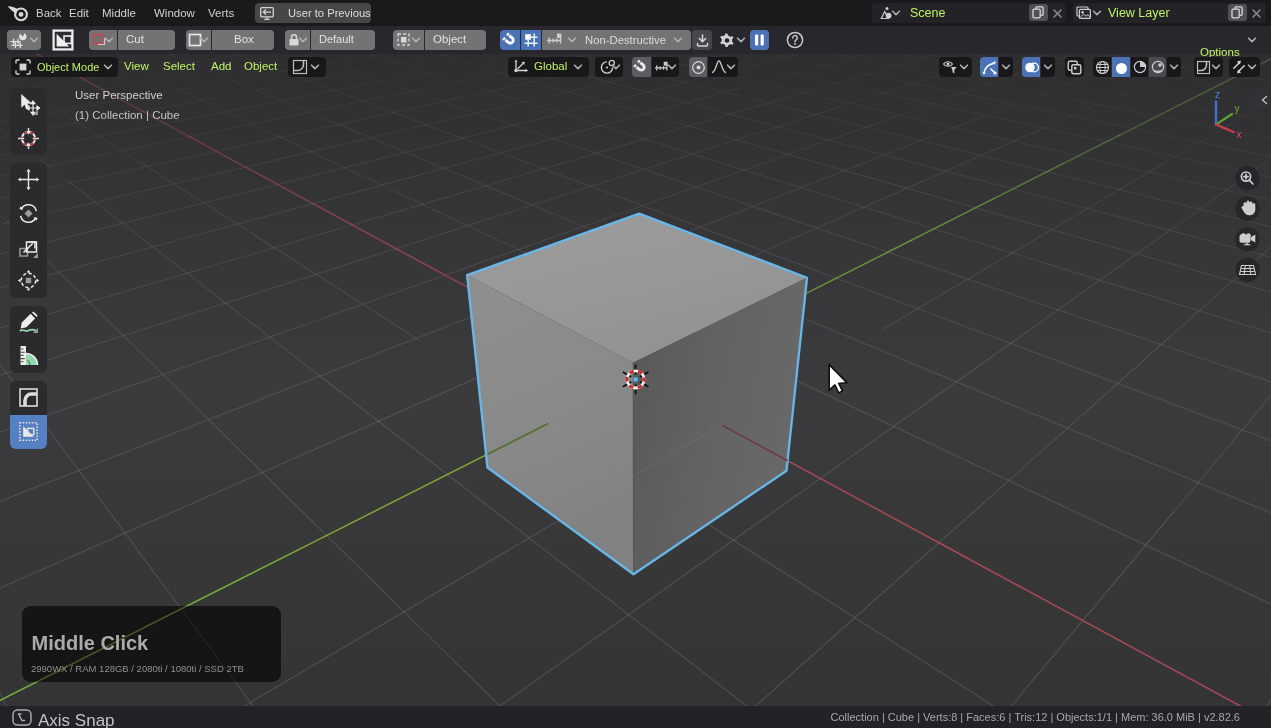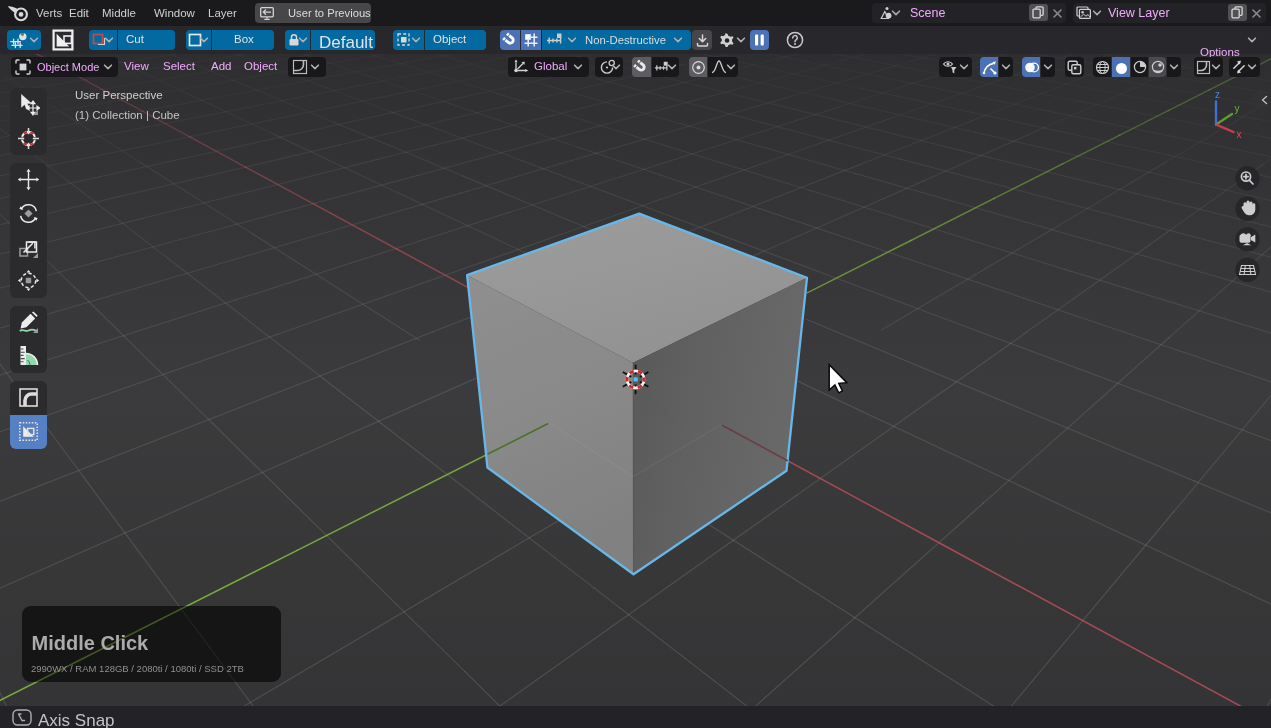--- a/index.html
+++ b/index.html
@@ -1,24 +1,24 @@
 <!DOCTYPE html>
 <html><head><meta charset="utf-8"><style>
 *{margin:0;padding:0;box-sizing:border-box}
 html,body{width:1271px;height:728px;overflow:hidden;background:#2f2f30;
  font-family:"Liberation Sans",sans-serif;-webkit-font-smoothing:antialiased}
 #row1{position:absolute;left:0;top:0;width:1271px;height:26px;background:#1a1a1d;color:#d0d0d0;font-size:11.5px}
 #row2{position:absolute;left:0;top:26px;width:1271px;height:28px;background:#28282c;color:#d8d8d8;font-size:11.5px}
 #row3{position:absolute;left:0;top:54px;width:1271px;height:26px;background:transparent;color:#dadada;font-size:11.5px}
 #status{position:absolute;left:0;top:706px;width:1271px;height:22px;background:#232327;color:#b9b9b9;font-size:12px}
 .menu{position:absolute;top:0;height:26px;line-height:26px}
-.w{position:absolute;background:#0369a1;border-radius:4px;height:20px}
+.w{position:absolute;background:#737373;border-radius:4px;height:20px}
 .wl{border-top-right-radius:0;border-bottom-right-radius:0}
 .wr{border-top-left-radius:0;border-bottom-left-radius:0}
-.lbl{position:absolute;color:#f0abfc;font-size:11.5px;white-space:nowrap}
+.lbl{position:absolute;color:#bef264;font-size:11.5px;white-space:nowrap}
 svg{display:block}
 </style></head><body>
 <svg width="1271" height="652" style="position:absolute;left:0;top:54px" viewBox="0 0 1271 652">
 <defs>
 <linearGradient id="bgg" x1="0" y1="0" x2="0" y2="1">
  <stop offset="0" stop-color="#2e2e30"></stop>
         <stop offset="0.28" stop-color="#363638"></stop>
  <stop offset="0.52" stop-color="#3b3b3d"></stop>
         <stop offset="0.8" stop-color="#373738"></stop>
  <stop offset="1" stop-color="#343436"></stop>
@@ -664,25 +664,25 @@
 <g transform="translate(828.7,310.2)">
       <path d="M0.5 0.5 L0.5 25.9 L6.2 20.7 L10.0 28.6 L13.7 26.7 L10.1 19.1 L18.1 18.5 Z" fill="#fdfdfd" stroke="#0a0a0a" stroke-width="1.5" stroke-linejoin="miter"></path>
     </g>
 </svg>
 <div id="row1">
 <svg width="22" height="18" style="position:absolute;left:7px;top:4px" viewBox="0 0 22 18">
 <circle cx="14" cy="10.4" r="5.9" fill="none" stroke="#d8d8d8" stroke-width="2.1"></circle>
 <circle cx="14" cy="10.4" r="2.4" fill="#d8d8d8"></circle>
 <path d="M10.2 4.8 C7.2 3.0 3.0 1.9 0.8 2.3 C1.9 4.2 5.0 7.0 7.9 8.7 L9.5 9.6 C9.9 7.8 10.2 6.4 10.2 4.8 Z" fill="#d8d8d8"></path>
 </svg>
-<div class="menu" style="left:36px">Verts</div>
+<div class="menu" style="left:36px">Back</div>
 <div class="menu" style="left:69px">Edit</div>
 <div class="menu" style="left:102px">Middle</div>
 <div class="menu" style="left:154px">Window</div>
-<div class="menu" style="left:208px">Layer</div>
+<div class="menu" style="left:208px">Verts</div>
 <div style="position:absolute;left:255px;top:3px;width:116px;height:20px;background:#47474a;border-radius:4px;color:#dcdcdc;font-size:11.5px;line-height:20px;white-space:nowrap">
 <svg width="14" height="13" style="position:absolute;left:5px;top:3.5px" viewBox="0 0 14 13">
 <rect x="0.7" y="0.7" width="12.6" height="9.2" rx="1.1" fill="none" stroke="#d5d5d5" stroke-width="1.3"></rect>
 <path d="M11 5.1 H3.4 m2.6 -2.6 L3.3 5.1 l2.7 2.6" stroke="#d5d5d5" stroke-width="1.25" fill="none"></path>
 <path d="M7 9.9 v1.7 m-2.7 0.8 h5.4" stroke="#d5d5d5" stroke-width="1.3" fill="none"></path>
 </svg><span style="margin-left:33px;font-size:11.2px">User to Previous</span></div>
 <div style="position:absolute;left:872px;top:3px;width:194px;height:20px;background:#232327;border-radius:4px">
 <svg width="18" height="14" style="position:absolute;left:4px;top:3px" viewBox="0 0 18 14">
 <path d="M5.2 12.5 L8.8 5.5 L12.4 12.5 Z" fill="none" stroke="#cfcfcf" stroke-width="1.2"></path>
 <circle cx="12.6" cy="9.6" r="2.9" fill="#cfcfcf"></circle>
@@ -765,21 +765,21 @@
 <svg width="10" height="8" style="position:absolute;left:199px;top:10px" viewBox="0 0 10 8">
       <path d="M1.6 2.2 L5 5.6 L8.4 2.2" stroke="#b0b0b0" stroke-width="1.6" fill="none" stroke-linecap="round" stroke-linejoin="round"></path>
     </svg>
 <div class="w wl" style="left:285px;top:4px;width:25px">
       <svg width="15" height="14" style="position:absolute;left:2px;top:3px" viewBox="0 0 15 14">
         <rect x="2.5" y="6" width="9" height="6.5" rx="1.2" fill="#d8d8d8"></rect>
         <path d="M4.5 6 V4.2 a2.5 2.5 0 0 1 5 0 V6" fill="none" stroke="#d8d8d8" stroke-width="1.5"></path>
       </svg>
     </div>
     <div class="w wr" style="left:311px;top:4px;width:64px">
-      <span style="position:absolute;left:8px;top:3px;font-size:17px;color:#e2e2e2">Default</span>
+      <span style="position:absolute;left:8px;top:3px;font-size:11px;color:#e2e2e2">Default</span>
     </div>
 <svg width="10" height="8" style="position:absolute;left:298px;top:10px" viewBox="0 0 10 8">
       <path d="M1.6 2.2 L5 5.6 L8.4 2.2" stroke="#b0b0b0" stroke-width="1.6" fill="none" stroke-linecap="round" stroke-linejoin="round"></path>
     </svg>
 <div class="w wl" style="left:393px;top:4px;width:31px">
       <svg width="16" height="15" style="position:absolute;left:3px;top:2px" viewBox="0 0 16 15">
         <rect x="2" y="2" width="11" height="11" fill="none" stroke="#d8d8d8" stroke-width="1.3" stroke-dasharray="3 2.2"></rect>
         <rect x="5" y="5" width="5.5" height="5.5" fill="#d8d8d8"></rect>
       </svg>
     </div>
@@ -1057,12 +1057,13 @@
     <rect x="2.8" y="2.8" width="17.4" height="17.4" fill="none" stroke="#e8e3da" stroke-width="1.5" stroke-dasharray="1.5 1.5"></rect>
 <path d="M6.2 6.2 L6.2 16.8 L16.8 16.8 Z" fill="#efece6"></path>
 <rect x="10.6" y="8.4" width="6.2" height="6.2" fill="none" stroke="#e8e3da" stroke-width="1.4"></rect>
   </svg>
 <div id="status">
 <svg width="20" height="17" style="position:absolute;left:12px;top:3px" viewBox="0 0 20 17">
 <rect x="1" y="1" width="18" height="15" rx="4.5" fill="none" stroke="#aeaeae" stroke-width="1.4"></rect>
 <path d="M6.5 5 l3.5 6.5 h2.5 m-6 -6.5 h2.5" stroke="#aeaeae" stroke-width="1.4" fill="none" stroke-linecap="round"></path>
     </svg>
 <div style="position:absolute;left:38px;top:5px;font-size:17px;color:#c3c3c3">Axis Snap</div>
+<div style="position:absolute;right:31px;top:5px;font-size:11px;color:#a8a8a8">Collection | Cube | Verts:8 | Faces:6 | Tris:12 | Objects:1/1 | Mem: 36.0 MiB | v2.82.6</div>
 </div>
 </body></html>

